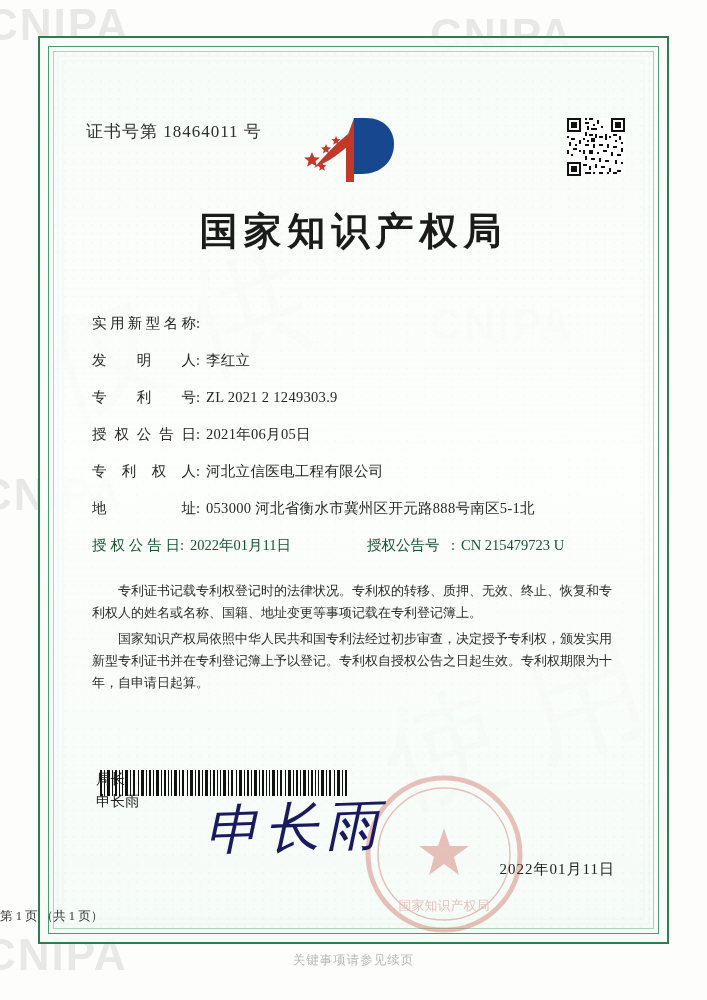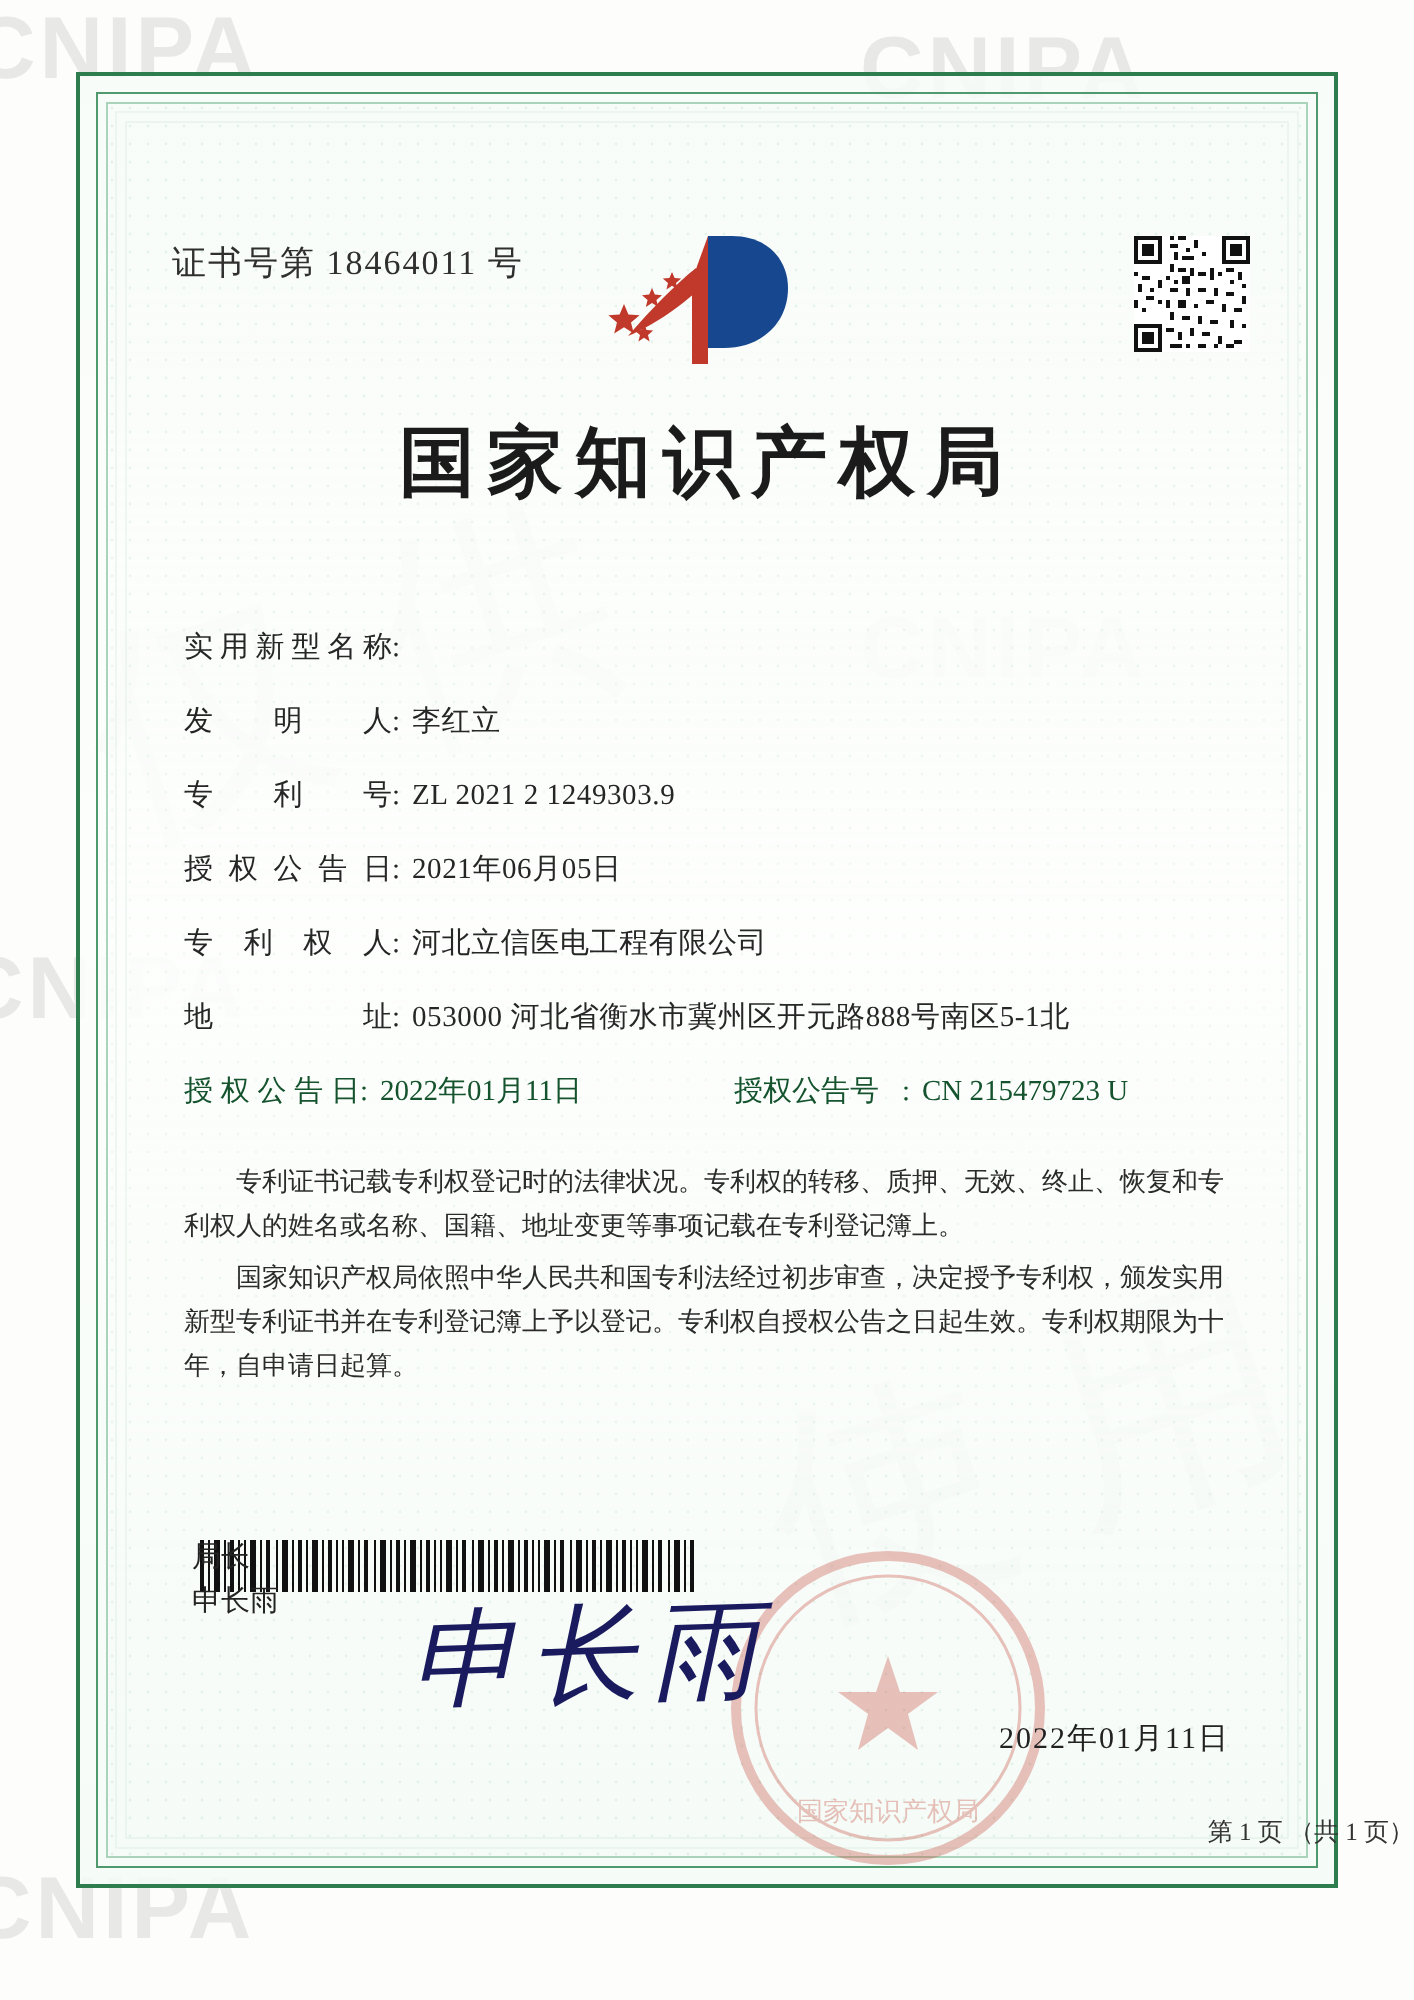--- a/index.html
+++ b/index.html
@@ -231,21 +231,21 @@
     height: 168px;
     opacity: 0.30;
     pointer-events: none;
   }
 
   
   .page-num {
     position: absolute;
     left: 0; right: 0;
     top: 908px;
-    text-align: right;
+    text-align: left;
     font-size: 12.5px;
     color: #333;
   }
   .footer-note {
     position: absolute;
     left: 0; right: 0;
     top: 952px;
     text-align: center;
     font-size: 12.5px;
     color: #b9b9b9;
@@ -514,14 +514,15 @@
   </svg>
 
   <div class="sig-label">
     <div>局长</div>
     <div>申长雨</div>
   </div>
   <div class="sig-script">申长雨</div>
   <div class="issue-date">2022年01月11日</div>
 
   <div class="page-num">第 1 页 （共 1 页）</div>
+  <div class="footer-note">关键事项请参见续页</div>
 
 </div>
 
 </body></html>

